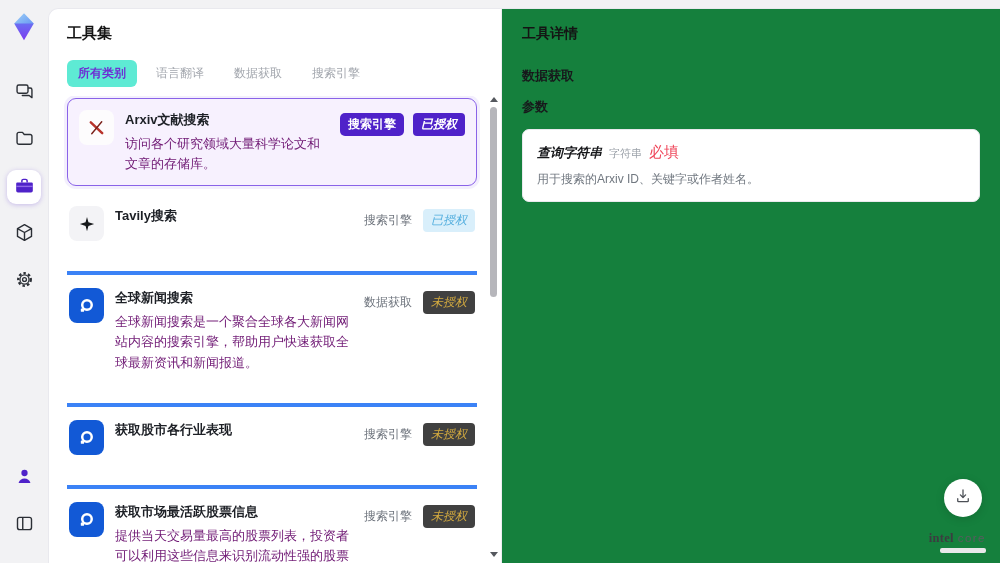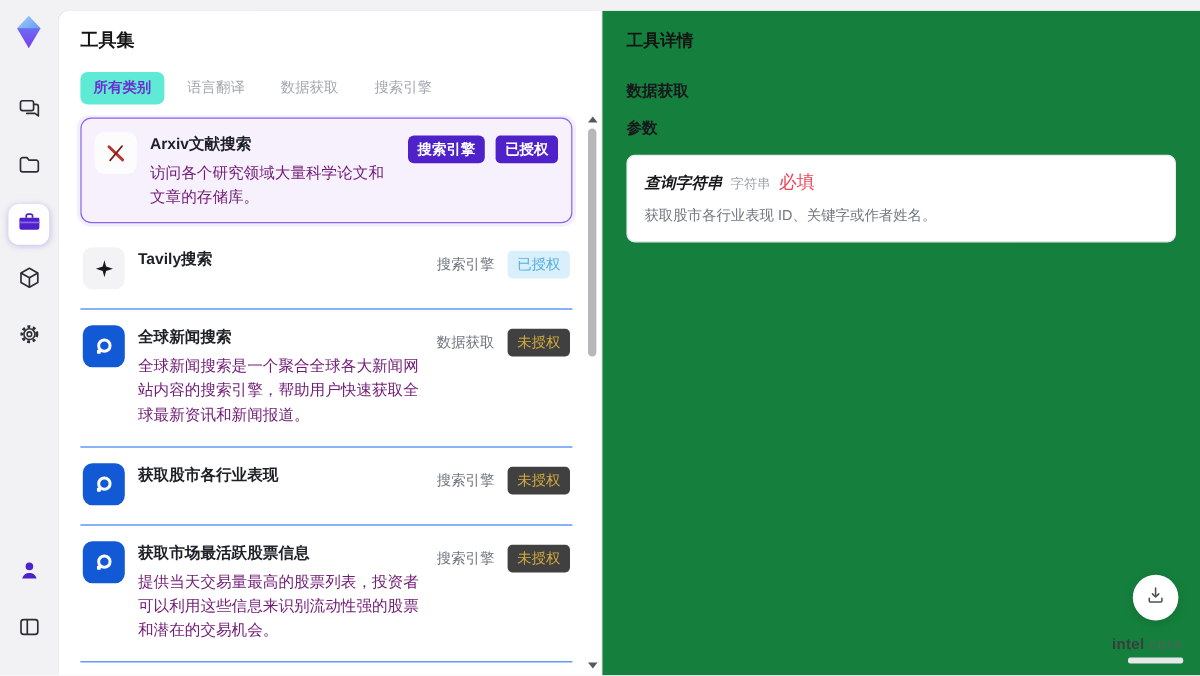--- a/index.html
+++ b/index.html
@@ -19,32 +19,32 @@
 
   
   .list-panel { width:453px; flex:none; border-right:1px solid #ededf1; position:relative; display:flex; flex-direction:column; }
   .list-head { padding:15px 18px 0 18px; }
   .list-title { font-size:15px; font-weight:bold; color:#141414; }
   .tabs { display:flex; gap:8px; margin:17px 0 9px; }
   .tab { font-size:12px; color:#a3a7ae; padding:5px 11px; border-radius:6px; white-space:nowrap; cursor:pointer; }
   .tab.active { background:#5eead4; color:#6d2fd4; font-weight:bold; }
 
   .tool-scroll { flex:1; overflow:hidden; padding:2px 24px 0 18px; }
-  .tool-card { display:flex; gap:11px; padding:13px 2px 16px 2px; border-bottom:1px solid #3b82f6; }
+  .tool-card { display:flex; gap:11px; padding:13px 2px 30px 2px; border-bottom:4px solid #3b82f6; }
   .tool-card.selected { background:#f7f1fe; border:1px solid #8a63e8; border-radius:9px; padding:11px; margin-bottom:7px; box-shadow:0 0 0 3px rgba(138,99,232,.10); }
   .tool-icon { width:35px; height:35px; border-radius:8px; flex:none; display:flex; align-items:center; justify-content:center; }
   .icon-arxiv { background:#fdfcfd; }
   .icon-tavily { background:#f3f3f6; }
   .icon-bluenews { background:#1259d6; }
   .tool-body { flex:1; min-width:0; padding-top:1px; }
   .tool-name { font-size:13px; font-weight:bold; color:#1d2026; margin-bottom:5px; }
   .tool-desc { font-size:13px; color:#701a75; line-height:1.55; }
   .tool-tags { flex:none; display:flex; gap:9px; align-items:flex-start; padding-top:3px; }
   .tag-cat { font-size:12px; color:#6e747d; padding:3px 2px; white-space:nowrap; }
-  .badge { font-size:12px; padding:3px 8px; border-radius:4px; white-space:nowrap; }
+  .badge { font-size:12px; padding:3px 8px; border-radius:4px; white-space:nowrap;font-style:italic; }
   .badge.auth { background:#d9effb; color:#53aede; }
   .badge.unauth { background:#404040; color:#d3aa3f; }
   .selected .tag-cat { background:#4f22c9; color:#ffffff; border-radius:5px; padding:3px 8px; font-weight:bold; }
   .selected .badge.auth { background:#4f22c9; color:#ffffff; font-weight:bold; }
 
   
   .sb { position:absolute; right:3px; top:88px; bottom:6px; width:9px; }
   .sb-thumb { position:absolute; left:1px; top:10px; width:7px; height:190px; background:#b6b6bb; border-radius:4px; cursor:pointer; }
   .sb-up, .sb-down { position:absolute; left:1px; width:0; height:0; border-left:4px solid transparent; border-right:4px solid transparent; }
   .sb-up { top:0; border-bottom:5px solid #55585e; }
@@ -59,21 +59,21 @@
   .param-head { display:flex; align-items:baseline; gap:7px; margin-bottom:9px; }
   .param-name { font-size:13px; font-weight:bold; color:#17181b;font-style:italic; }
   .param-type { font-size:11px; color:#9aa0a8; }
   .param-req { font-size:15px; color:#ef4458; }
   .param-desc { font-size:12px; color:#717880; }
 
   
   .fab { position:absolute; right:18px; bottom:46px; width:38px; height:38px; border-radius:50%; background:#ffffff; box-shadow:0 2px 10px rgba(0,0,0,.14); display:flex; align-items:center; justify-content:center; cursor:pointer; }
   .brand { position:absolute; right:14px; bottom:10px; text-align:right; }
   .brand-text { font-size:12.5px; color:#3c3c40; letter-spacing:.3px; }
-  .brand-text b { font-weight:bold; }
+  .brand-text b { font-weight:bold;font-family:Liberation Serif, serif; }
   .brand-text .core { font-weight:400; color:#5a5a60; letter-spacing:1.5px; font-size:11.5px; }
   .brand-bar { margin-top:2px; margin-left:auto; width:46px; height:5px; background:#e8e8ea; border-radius:2px; }
 </style>
 </head>
 <body>
 
 <div class="app">
 
   <div class="rail">
     <div class="rail-logo">
@@ -271,21 +271,21 @@
 
       <div class="sec-head">数据获取</div>
 
       <div class="sec-head">参数</div>
       <div class="param-box">
         <div class="param-head">
           <span class="param-name">查询字符串</span>
           <span class="param-type">字符串</span>
           <span class="param-req">必填</span>
         </div>
-        <div class="param-desc">获取股市各行业表现 ID、关键字或作者姓名。</div>
+        <div class="param-desc">用于搜索的Arxiv ID、关键字或作者姓名。</div>
       </div>
     </div>
   </div>
 
   <div class="fab">
     <span>
       <svg width="18" height="18" viewBox="0 0 24 24" fill="none" stroke="#4b4f55" stroke-width="1.7" stroke-linecap="round" stroke-linejoin="round">
         <path d="M12 4v9"></path>
         <path d="M8.5 10.5L12 14l3.5-3.5"></path>
         <path d="M5 15.5v3a1 1 0 0 0 1 1h12a1 1 0 0 0 1-1v-3"></path>

